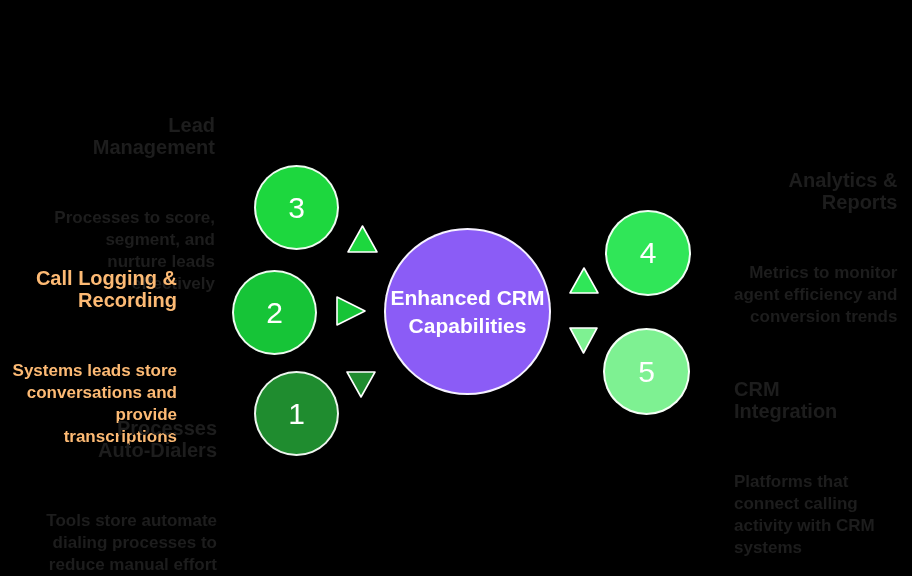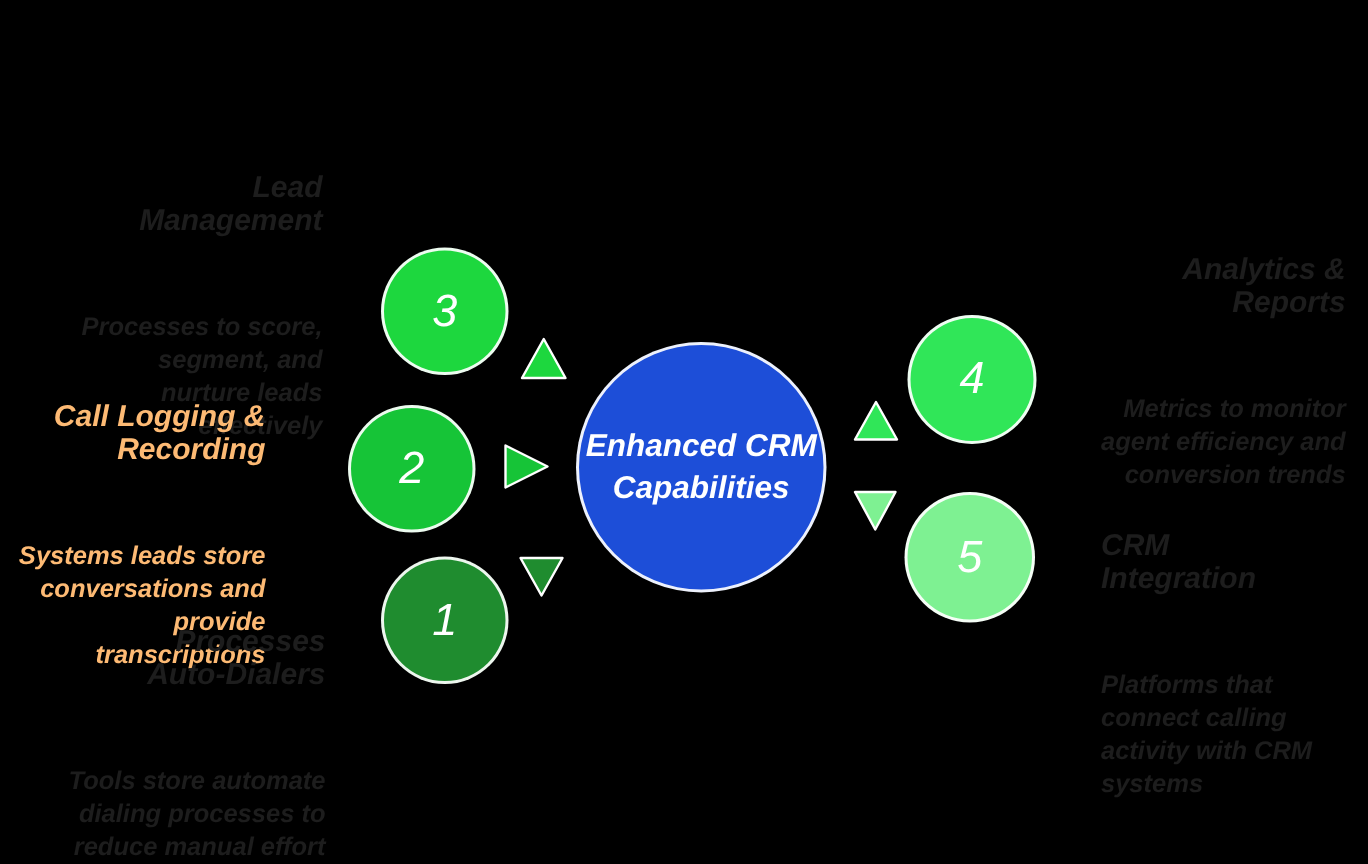--- a/index.html
+++ b/index.html
@@ -7,21 +7,20 @@
     padding: 0;
     background: #000000;
   }
   .canvas {
     position: relative;
     width: 912px;
     height: 576px;
     background: #000000;
     overflow: hidden;
     font-family: "Liberation Sans", sans-serif;
-    font-style: italic;
   }
   .label-block {
     position: absolute;
     white-space: pre-line;
   }
   .label-block.align-right { text-align: right; }
   .label-block.align-left  { text-align: left; }
   .label-title {
     font-size: 20px;
     line-height: 22px;
@@ -108,21 +107,21 @@
   </div>
 
   <div class="label-block align-left" style="left: 734px; top: 151px; color: rgb(29, 29, 29); text-align: right;">
     <div class="label-title">Analytics &amp;
 Reports</div>
     <div class="label-desc">Metrics to monitor
 agent efficiency and
 conversion trends</div>
   </div>
 
-  <div class="label-block align-left" style="left: 734px; top: 335px; color: rgb(29, 29, 29);">
+  <div class="label-block align-left" style="left: 734px; top: 360px; color: rgb(29, 29, 29);">
     <div class="label-title">CRM
 Integration</div>
     <div class="label-desc">Platforms that
 connect calling
 activity with CRM
 systems</div>
   </div>
 
   <div class="num-circle" style="left: 254px; top: 165px; background-color: rgb(29, 215, 62);">
     <span>3</span>
@@ -137,21 +136,21 @@
   </div>
 
   <div class="num-circle" style="left: 605px; top: 210px; width: 86px; height: 86px; background-color: rgb(48, 230, 88);">
     <span>4</span>
   </div>
 
   <div class="num-circle" style="left: 603px; top: 328px; width: 87px; height: 87px; background-color: rgb(126, 241, 146);">
     <span>5</span>
   </div>
 
-  <div class="center-circle" style="background-color: #1d4ed8;">
+  <div class="center-circle" style="background-color: #8b5cf6;">
     <span style="color: rgb(255, 255, 255);">Enhanced CRM
 Capabilities</span>
   </div>
 
   <svg class="arrows" viewBox="0 0 912 576">
     <polygon points="362.5,226 377,252 348,252" stroke="#ffffff" stroke-width="1.6" stroke-linejoin="round" fill="#1dd73e"></polygon>
     <polygon points="337,297 365,311 337,325" stroke="#ffffff" stroke-width="1.6" stroke-linejoin="round" fill="#16c437"></polygon>
     <polygon points="347,372 375,372 361,397" stroke="#ffffff" stroke-width="1.6" stroke-linejoin="round" fill="#1f8c2f"></polygon>
     <polygon points="584,268 598,293 570,293" stroke="#ffffff" stroke-width="1.6" stroke-linejoin="round" fill="#30e658"></polygon>
     <polygon points="570,328 597,328 583.5,353" stroke="#ffffff" stroke-width="1.6" stroke-linejoin="round" fill="#7ef192"></polygon>

